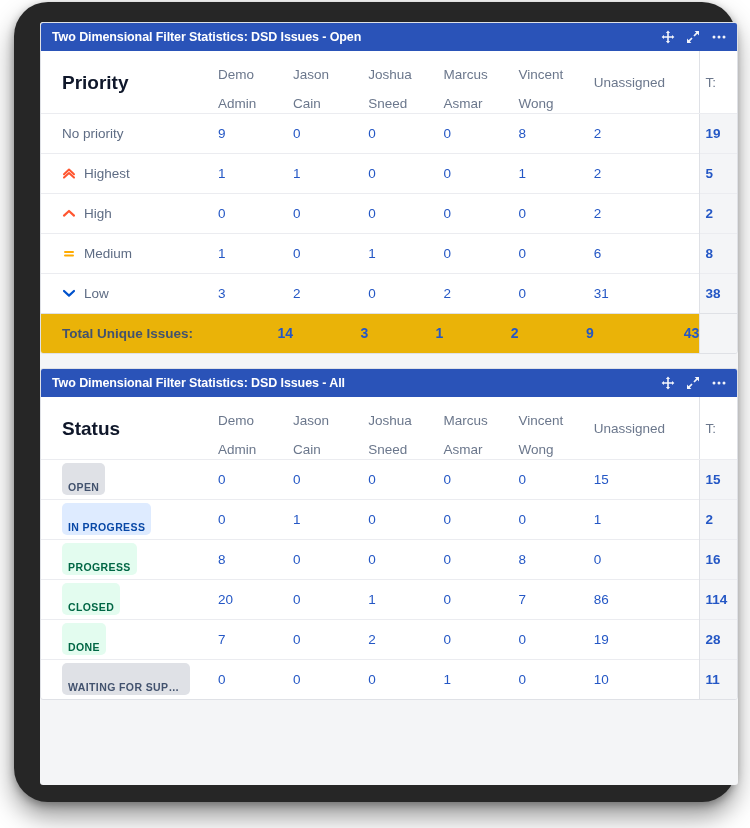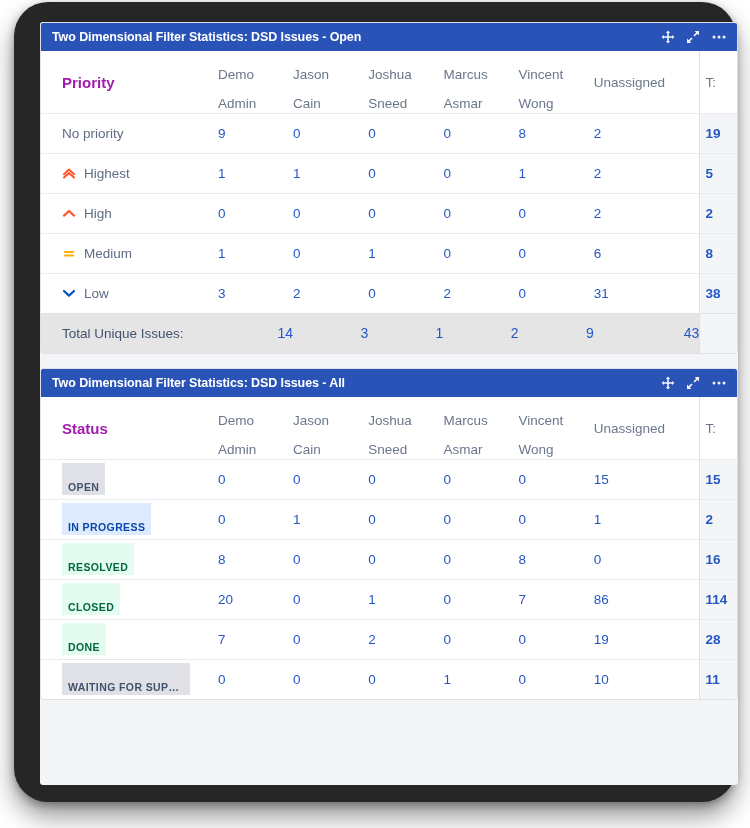--- a/index.html
+++ b/index.html
@@ -86,45 +86,45 @@
 
   thead th {
     height: 62px;
     color: #6b778c;
     font-weight: normal;
     font-size: 13.5px;
     line-height: 17px;
     padding-top: 2px;
   }
   thead th.h-label {
-    color: #a21caf;
+    color: #0f172a;
     font-weight: bold;
-    font-size: 15px;
+    font-size: 19px;
   }
   thead th .nm { display: block; margin-top: 12px; }
 
   tbody tr { height: 40px; }
   tbody tr + tr td { border-top: 1px solid #ebecf0; }
   thead tr th { border-bottom: 1px solid #ebecf0; }
 
   td.val {
     color: #2457c5;
     font-size: 14px;
   }
   td.c-total.val {
     background: #f4f5f7;
     font-weight: bold;
     border-left: 1px solid #dfe1e6;
     padding-left: 5px;
   }
   thead th.c-total { border-left: 1px solid #dfe1e6; padding-left: 5px; }
 
   tr.total-row td {
-    background: #e5e5e5;
-    font-weight: normal;
+    background: #eab308;
+    font-weight: bold;
     border-top: 1px solid #dfe1e6 !important;
   }
   tr.total-row td.lbl {
     color: #42526e;
     font-size: 13.5px;
   }
   tr.total-row td.val { color: #2457c5; font-size: 14px; text-align: right; }
 
   td.lbl {
     color: #5e6c84;
@@ -135,21 +135,21 @@
   .prio { display: flex; gap: 8px; }
   .prio-ico { width: 14px; height: 14px; flex: none; display: block; }
 
   
   .lozenge {
     display: inline-block;
     font-size: 10.5px;
     font-weight: bold;
     letter-spacing: 0.4px;
     padding: 18px 6px 2px 6px;
-    border-radius: 0;
+    border-radius: 5px;
     max-width: 128px;
     overflow: hidden;
     text-overflow: ellipsis;
     white-space: nowrap;
     vertical-align: middle;
   }
   .lz-gray  { background: #dfe1e6; color: #42526e; }
   .lz-blue  { background: #deebff; color: #0747a6; }
   .lz-green { background: #e3fcef; color: #006644; }
 
@@ -401,21 +401,21 @@
                   <td class="c-label lbl"><span class="lozenge lz-blue">IN PROGRESS</span></td>
                   <td class="c-person val">0</td>
                   <td class="c-person val">1</td>
                   <td class="c-person val">0</td>
                   <td class="c-person val">0</td>
                   <td class="c-person val">0</td>
                   <td class="c-unas val">1</td>
                   <td class="c-total val">2</td>
                 </tr>
                 <tr>
-                  <td class="c-label lbl"><span class="lozenge lz-green">RESOLVED</span></td>
+                  <td class="c-label lbl"><span class="lozenge lz-green">PROGRESS</span></td>
                   <td class="c-person val">8</td>
                   <td class="c-person val">0</td>
                   <td class="c-person val">0</td>
                   <td class="c-person val">0</td>
                   <td class="c-person val">8</td>
                   <td class="c-unas val">0</td>
                   <td class="c-total val">16</td>
                 </tr>
                 <tr>
                   <td class="c-label lbl"><span class="lozenge lz-green">CLOSED</span></td>

